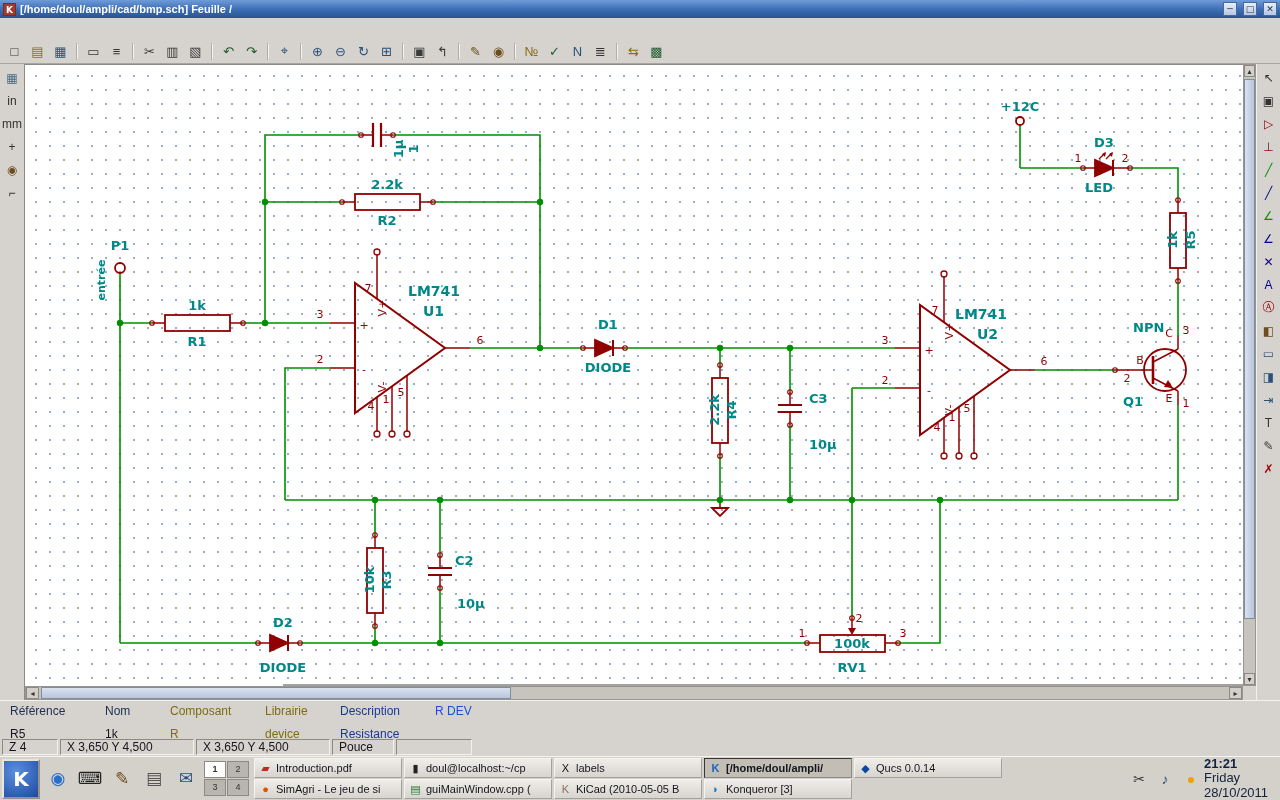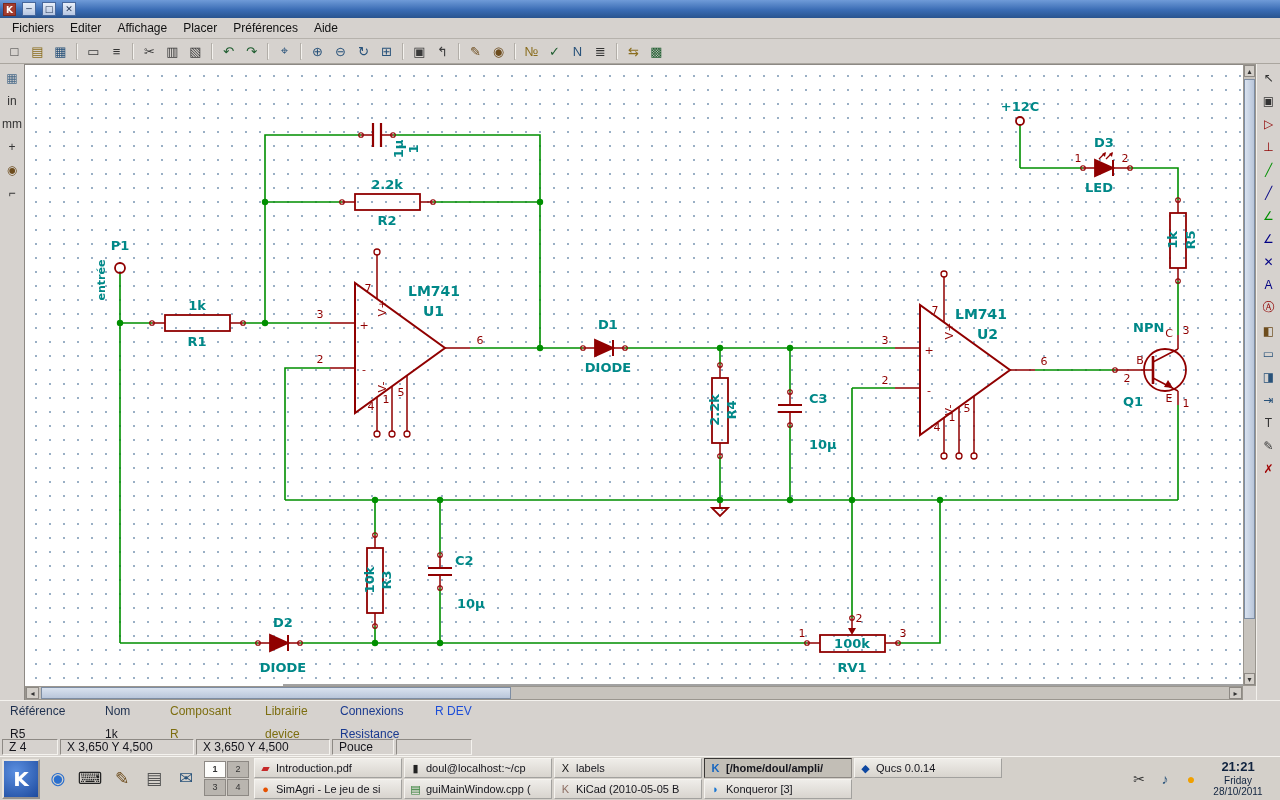--- a/index.html
+++ b/index.html
@@ -86,44 +86,37 @@
   .pcell.active{background:#fdfdfb;font-weight:bold}
   .tasks{flex:1;display:flex;flex-direction:column;gap:1px}
   .trow{display:flex;gap:2px;height:20px}
   .task{flex:none;width:148px;display:flex;align-items:center;gap:4px;padding:0 4px;
     background:linear-gradient(#efede9,#d8d4ce);border:1px outset #f6f4f0;font-size:11px;color:#15151c}
   .task.active{background:#c2beb6;border:1px inset #8d8984;font-weight:bold}
   .ticon{font-size:11px;width:13px;text-align:center}
   .tlabel{white-space:nowrap;overflow:hidden;flex:1}
   .tray{width:78px;display:flex;align-items:center;justify-content:flex-end;gap:6px;font-size:14px}
   .tray .tbtn{width:18px;height:18px;font-size:14px}
-  .clock{width:74px;text-align:center;padding-right:6px;color:#10233f;line-height:1.1}
+  .clock{width:74px;text-align:left;padding-right:6px;color:#10233f;line-height:1.1}
   .clock .time{font-size:13px;font-weight:bold}
-  .clock .day,.clock .date{font-size:10px}
+  .clock .day,.clock .date{font-size:13px}
 </style>
 </head>
 <body>
 
 <div class="screen" data-name="kicad-eeschema-window">
 
   <div class="titlebar" data-name="titlebar">
     <span class="title-icon" data-name="app-icon">K</span>
+    <span class="title-text" data-name="window-title">[/home/doul/ampli/cad/bmp.sch]  Feuille /</span>
     <span class="winbtn" data-name="minimize-button">─</span>
     <span class="winbtn" data-name="maximize-button">□</span>
     <span class="winbtn" data-name="close-button">✕</span>
   </div>
 
-  <div class="menubar" data-name="menubar">
-    <span class="menu-item" data-name="menu-fichiers">Fichiers</span>
-    <span class="menu-item" data-name="menu-editer">Editer</span>
-    <span class="menu-item" data-name="menu-affichage">Affichage</span>
-    <span class="menu-item" data-name="menu-placer">Placer</span>
-    <span class="menu-item" data-name="menu-preferences">Préférences</span>
-    <span class="menu-item" data-name="menu-aide">Aide</span>
-  </div>
 
   <div class="toolbar" data-name="main-toolbar">
 
   <span class="tbtn" data-name="new-schematic-icon">
         <span class="glyph">□</span>
       </span>
       <span class="tbtn" data-name="open-schematic-icon">
         <span class="glyph" style="color: rgb(138, 109, 29);">▤</span>
       </span>
       <span class="tbtn" data-name="save-schematic-icon">
@@ -490,21 +483,21 @@
     </div>
     <div class="ifield c3" data-name="info-field-composant">
       <span class="flabel" data-name="info-label-composant">Composant</span>
       <span class="fvalue" data-name="info-value-composant">R</span>
     </div>
     <div class="ifield c4" data-name="info-field-librairie">
       <span class="flabel" data-name="info-label-librairie">Librairie</span>
       <span class="fvalue" data-name="info-value-librairie">device</span>
     </div>
     <div class="ifield c5" data-name="info-field-description">
-      <span class="flabel" data-name="info-label-description">Connexions</span>
+      <span class="flabel" data-name="info-label-description">Description</span>
       <span class="fvalue" data-name="info-value-description">Resistance</span>
     </div>
     <div class="ifield c6" data-name="info-field-motscle">
       <span class="fvalue" data-name="info-value-motscle">R DEV</span>
     </div>
   </div>
 
   <div class="statusbar" data-name="statusbar">
     <div class="scell szoom" data-name="status-zoom">Z 4</div>
     <div class="scell sabs" data-name="status-abs-position">X 3,650  Y 4,500</div>

